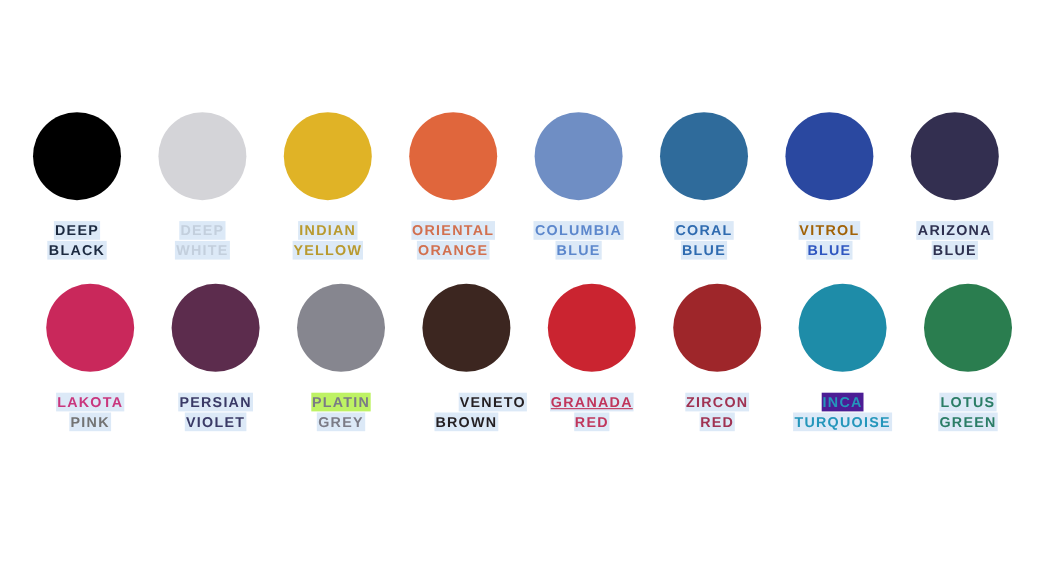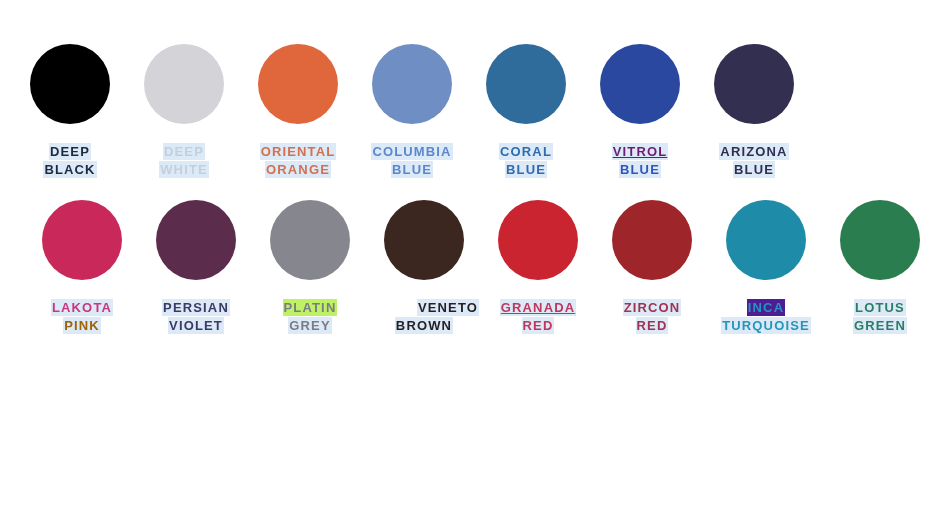--- a/index.html
+++ b/index.html
@@ -15,21 +15,21 @@
     font-family: "Liberation Sans", sans-serif;
     -webkit-font-smoothing: antialiased;
   }
 
   #palette-board {
     position: relative;
     width: 949px;
     height: 515px;
     background: #ffffff;
     box-sizing: border-box;
-    padding-top: 44px;
+    padding-top: 102px;
   }
 
   .palette-row {
     display: flex;
     flex-direction: row;
     align-items: flex-start;
     justify-content: flex-start;
     padding-left: 13px;
     margin-bottom: 0;
   }
@@ -89,20 +89,27 @@
     </div>
 
     <div class="swatch-cell">
       <span class="swatch-dot" style="background-color: rgb(212, 212, 216);"></span>
       <span class="swatch-label">
         <span class="word" style="color: rgb(195, 207, 221); background-color: rgb(220, 233, 247);">DEEP</span>
         <span class="word" style="color: rgb(195, 207, 221); background-color: rgb(220, 233, 247);">WHITE</span>
       </span>
     </div>
 
+    <div class="swatch-cell">
+      <span class="swatch-dot" style="background-color: rgb(224, 179, 38);"></span>
+      <span class="swatch-label">
+        <span class="word" style="color: rgb(185, 154, 46); background-color: rgb(220, 233, 247);">INDIAN</span>
+        <span class="word" style="color: rgb(185, 154, 46); background-color: rgb(220, 233, 247);">YELLOW</span>
+      </span>
+    </div>
 
     <div class="swatch-cell">
       <span class="swatch-dot" style="background-color: rgb(224, 102, 60);"></span>
       <span class="swatch-label">
         <span class="word" style="color: rgb(210, 112, 79); background-color: rgb(220, 233, 247);">ORIENTAL</span>
         <span class="word" style="color: rgb(210, 112, 79); background-color: rgb(220, 233, 247);">ORANGE</span>
       </span>
     </div>
 
     <div class="swatch-cell">
@@ -117,42 +124,42 @@
       <span class="swatch-dot" style="background-color: rgb(47, 107, 155);"></span>
       <span class="swatch-label">
         <span class="word" style="color: rgb(47, 107, 176); background-color: rgb(220, 233, 247);">CORAL</span>
         <span class="word" style="color: rgb(47, 107, 176); background-color: rgb(220, 233, 247);">BLUE</span>
       </span>
     </div>
 
     <div class="swatch-cell">
       <span class="swatch-dot" style="background-color: rgb(42, 72, 160);"></span>
       <span class="swatch-label">
-        <span class="word" style="color: #701a75; background-color: rgb(220, 233, 247); text-decoration: underline;">VITROL</span>
+        <span class="word" style="color: #a16207; background-color: rgb(220, 233, 247);">VITROL</span>
         <span class="word" style="color: rgb(47, 86, 192); background-color: rgb(220, 233, 247);">BLUE</span>
       </span>
     </div>
 
     <div class="swatch-cell">
       <span class="swatch-dot" style="background-color: rgb(51, 47, 80);"></span>
       <span class="swatch-label">
         <span class="word" style="color: rgb(46, 48, 80); background-color: rgb(220, 233, 247);">ARIZONA</span>
         <span class="word" style="color: rgb(46, 48, 80); background-color: rgb(220, 233, 247);">BLUE</span>
       </span>
     </div>
 
   </div>
 
   <div class="palette-row row-2">
 
     <div class="swatch-cell">
       <span class="swatch-dot" style="background-color: rgb(201, 40, 91);"></span>
       <span class="swatch-label">
         <span class="word" style="color: rgb(201, 55, 126); background-color: rgb(220, 233, 247);">LAKOTA</span>
-        <span class="word" style="color: #a16207; background-color: rgb(220, 233, 247);">PINK</span>
+        <span class="word" style="color: #737373; background-color: rgb(220, 233, 247);">PINK</span>
       </span>
     </div>
 
     <div class="swatch-cell">
       <span class="swatch-dot" style="background-color: rgb(92, 44, 77);"></span>
       <span class="swatch-label">
         <span class="word" style="color: rgb(58, 58, 102); background-color: rgb(220, 233, 247);">PERSIAN</span>
         <span class="word" style="color: rgb(58, 58, 102); background-color: rgb(220, 233, 247);">VIOLET</span>
       </span>
     </div>

